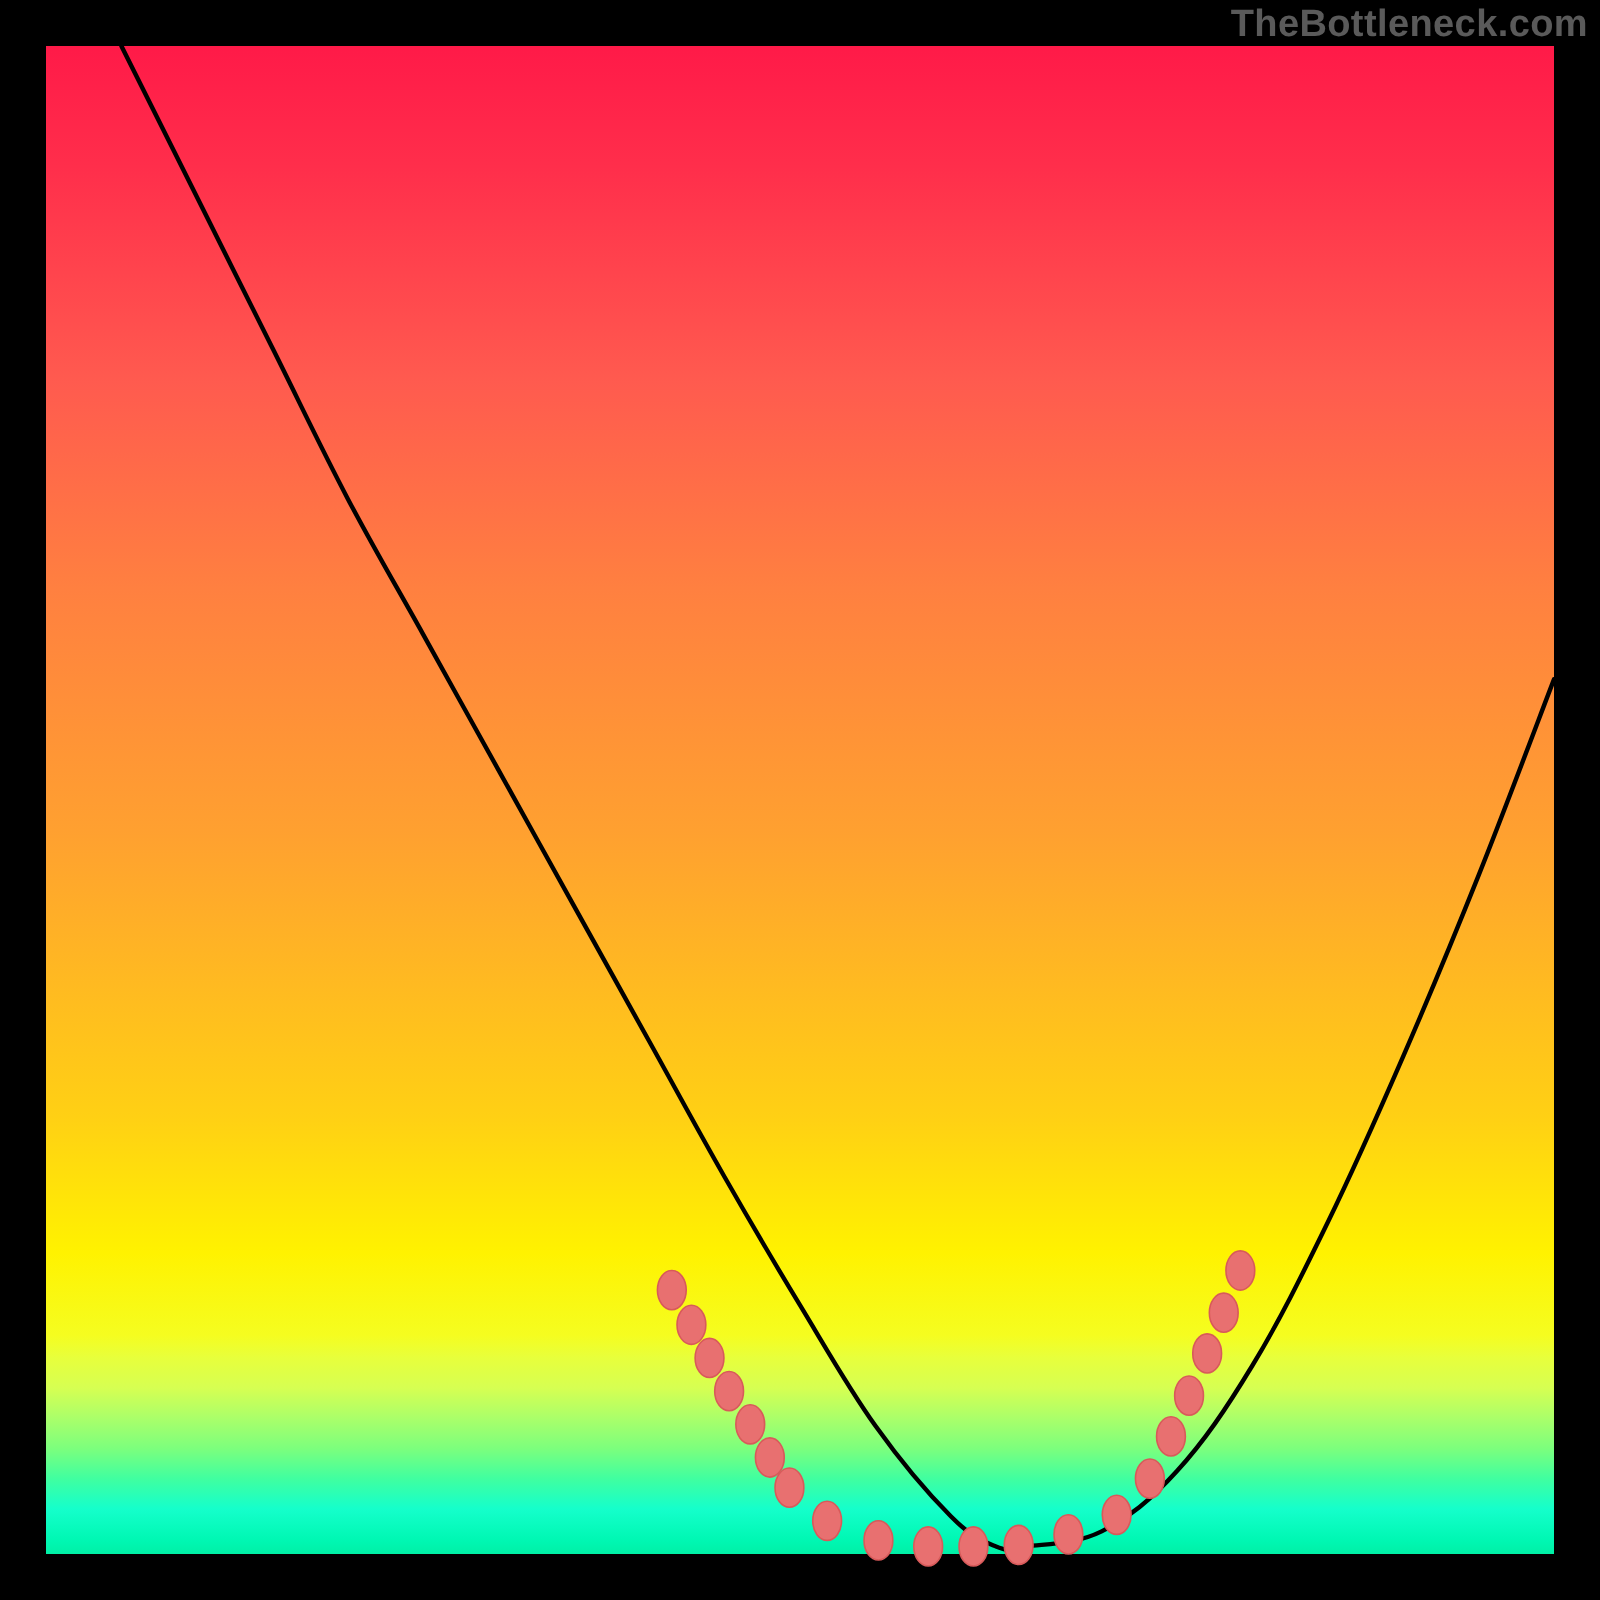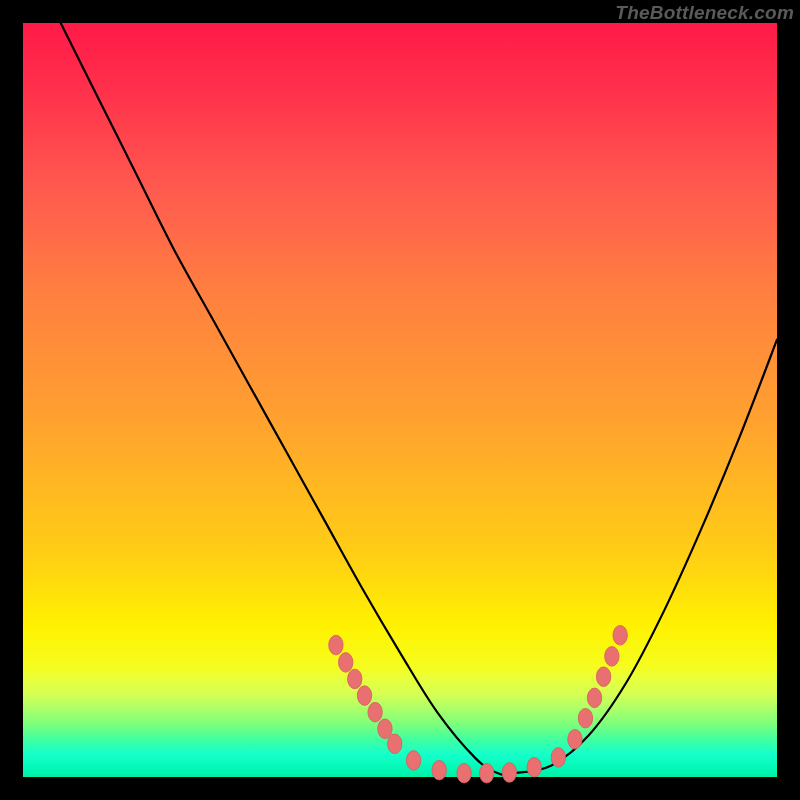--- a/index.html
+++ b/index.html
@@ -38,21 +38,20 @@
   .watermark {
     position: absolute;
     top: 2px;
     right: 6px;
     font-family: Arial, Helvetica, sans-serif;
     font-size: 19px;
     letter-spacing: 0.2px;
     color: #5a5a5a;
     font-weight: 600;
     user-select: none;
-    font-style: italic;
   }
   svg {
     position: absolute;
     left: 0;
     top: 0;
   }
 </style>
 </head>
 <body>
 

